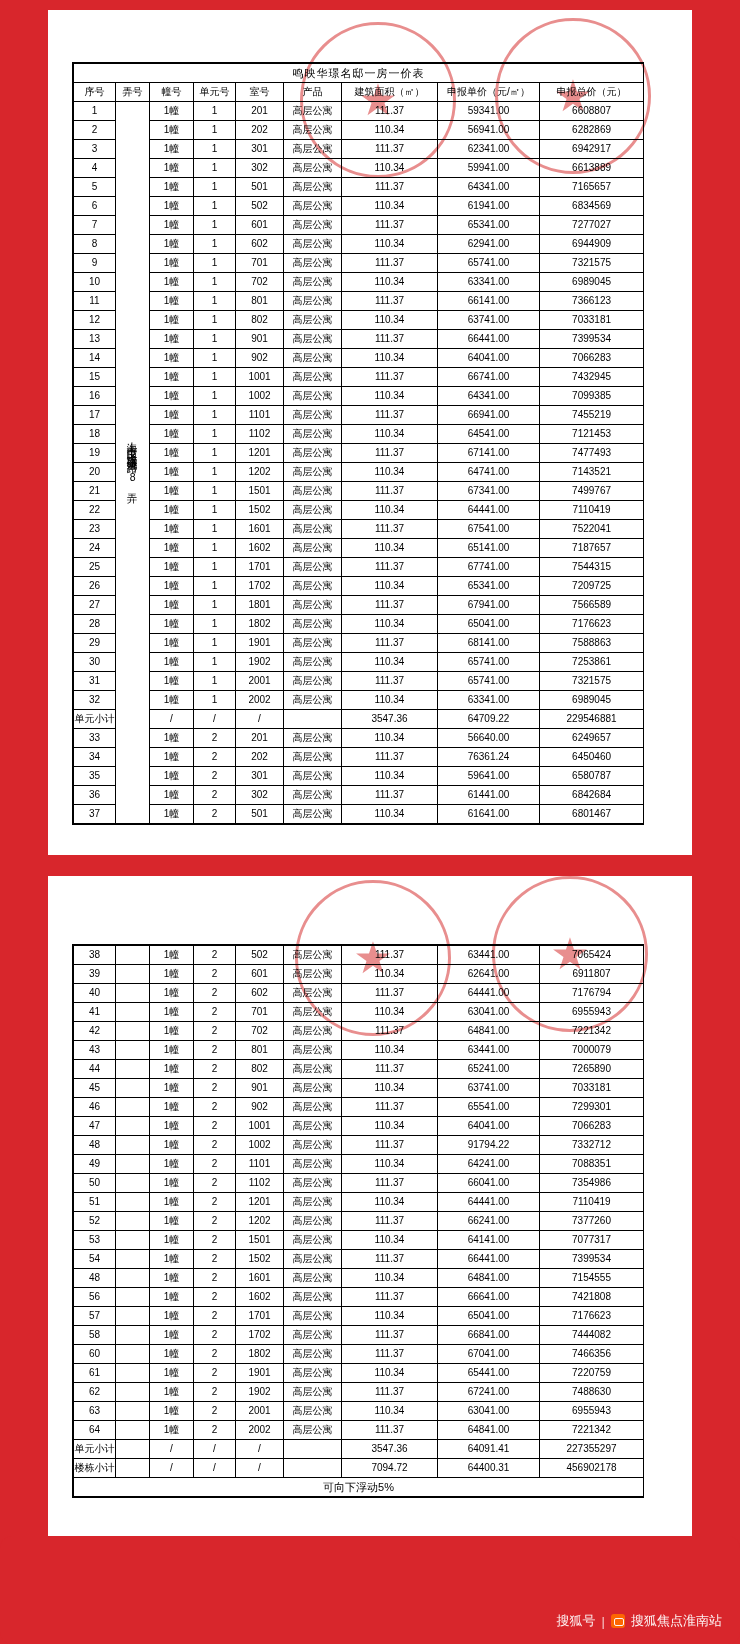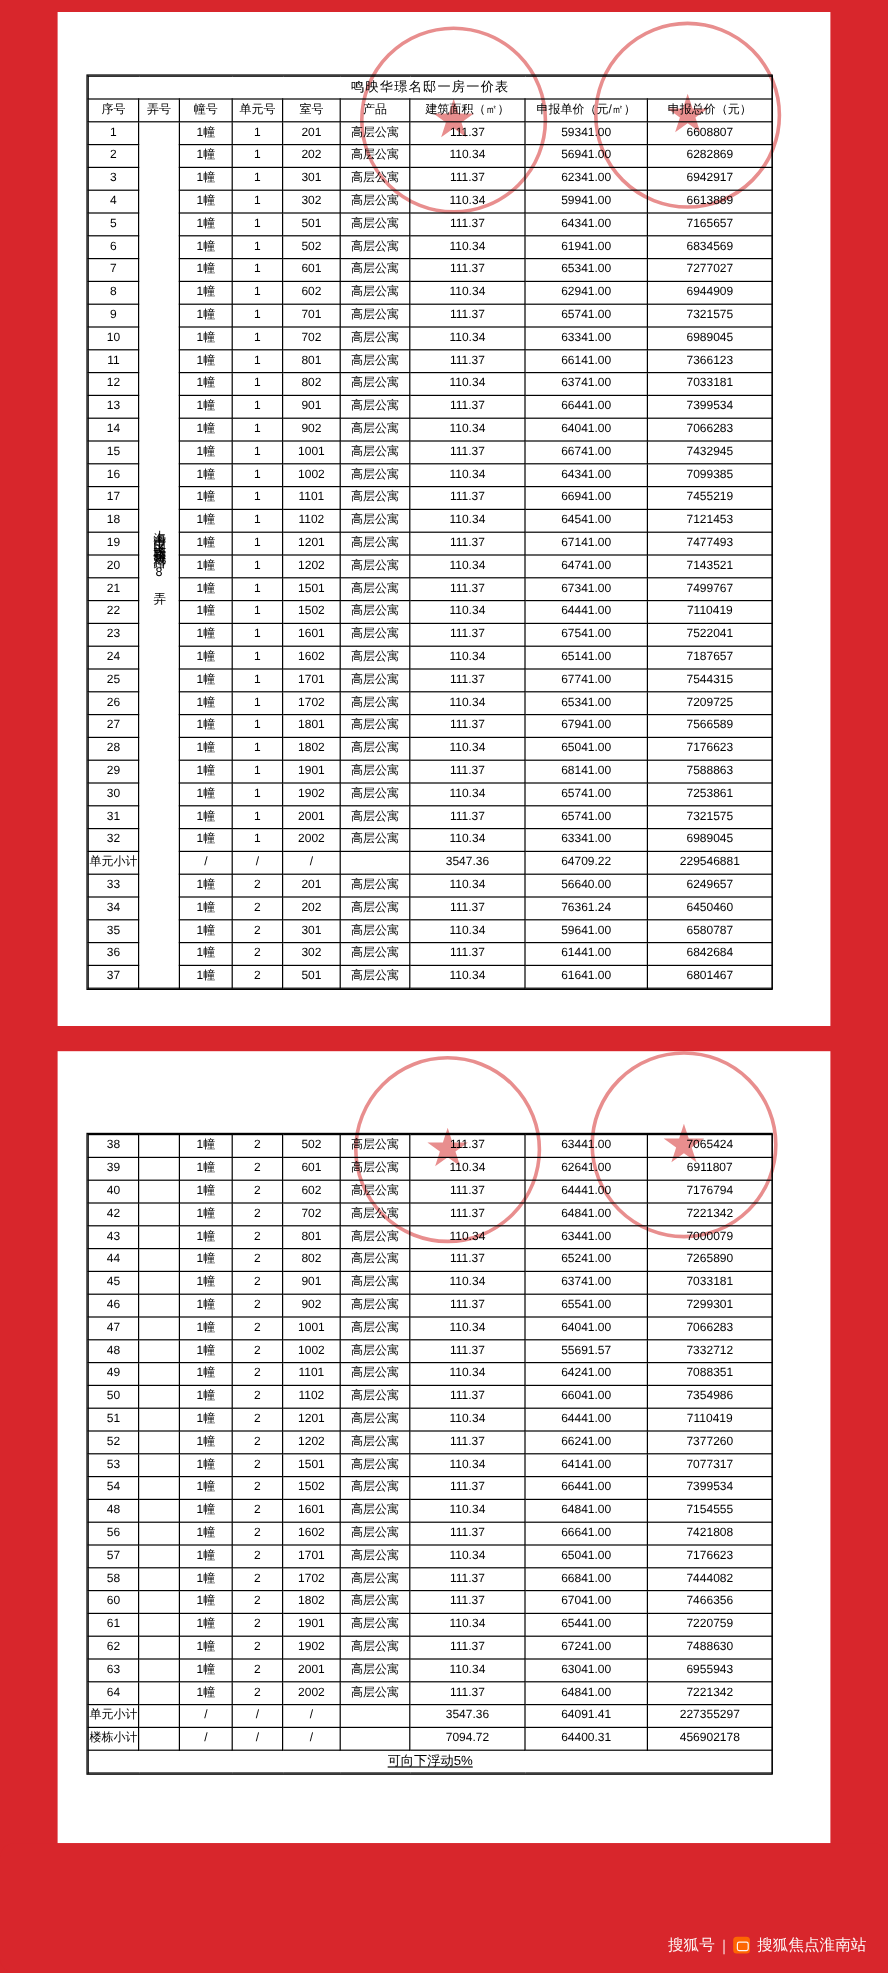--- a/index.html
+++ b/index.html
@@ -102,21 +102,20 @@
     display: inline-block;
     line-height: 1.35;
     letter-spacing: 2px;
     font-size: 10.5px;
   }
   .sub-row td { font-size: 10px; }
   .float-row td {
     height: 20px;
     line-height: 20px;
     font-size: 11px;
-    text-decoration: underline;
   }
   col.c0 { width: 42px; }
   col.c1 { width: 34px; }
   col.c2 { width: 44px; }
   col.c3 { width: 42px; }
   col.c4 { width: 48px; }
   col.c5 { width: 58px; }
   col.c6 { width: 96px; }
   col.c7 { width: 102px; }
   col.c8 { width: 104px; }
@@ -639,20 +638,31 @@
             <td></td>
             <td>1幢</td>
             <td>2</td>
             <td>602</td>
             <td>高层公寓</td>
             <td>111.37</td>
             <td>64441.00</td>
             <td>7176794</td>
           </tr>
           <tr class="">
+            <td>41</td>
+            <td></td>
+            <td>1幢</td>
+            <td>2</td>
+            <td>701</td>
+            <td>高层公寓</td>
+            <td>110.34</td>
+            <td>63041.00</td>
+            <td>6955943</td>
+          </tr>
+          <tr class="">
             <td>42</td>
             <td></td>
             <td>1幢</td>
             <td>2</td>
             <td>702</td>
             <td>高层公寓</td>
             <td>111.37</td>
             <td>64841.00</td>
             <td>7221342</td>
           </tr>
@@ -712,21 +722,21 @@
             <td>7066283</td>
           </tr>
           <tr class="">
             <td>48</td>
             <td></td>
             <td>1幢</td>
             <td>2</td>
             <td>1002</td>
             <td>高层公寓</td>
             <td>111.37</td>
-            <td>55691.57</td>
+            <td>91794.22</td>
             <td>7332712</td>
           </tr>
           <tr class="">
             <td>49</td>
             <td></td>
             <td>1幢</td>
             <td>2</td>
             <td>1101</td>
             <td>高层公寓</td>
             <td>110.34</td>

